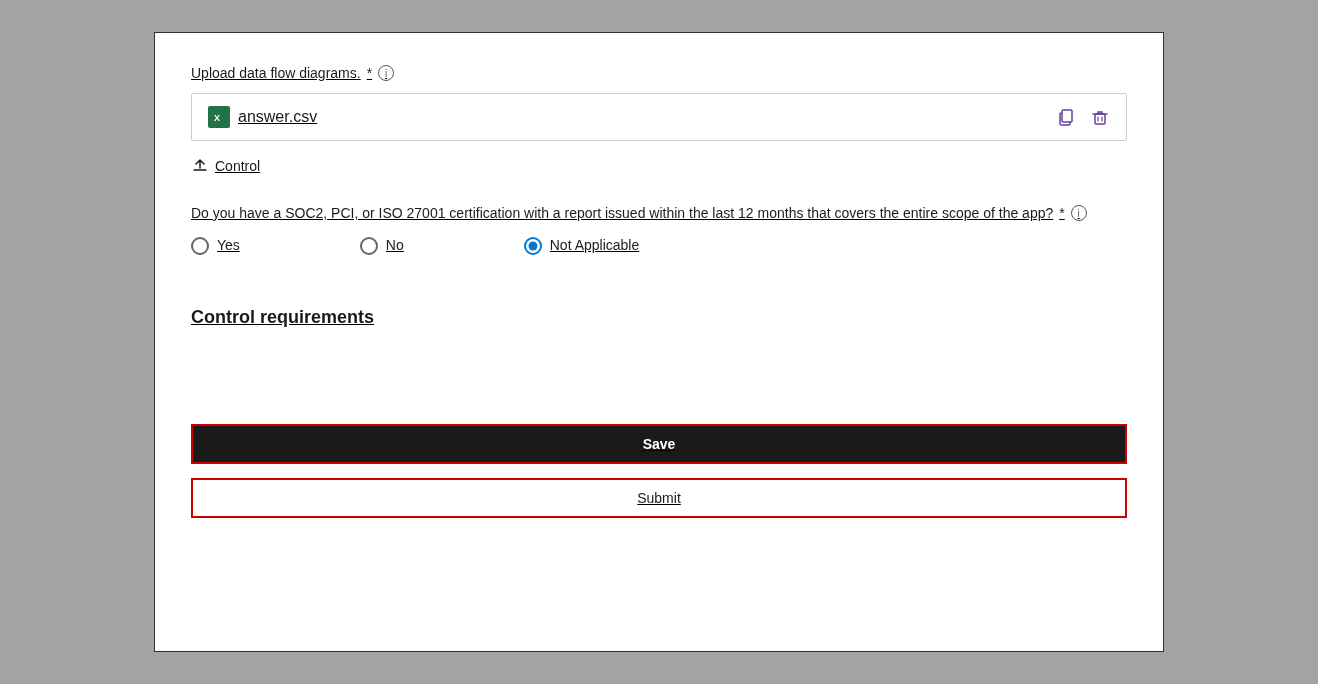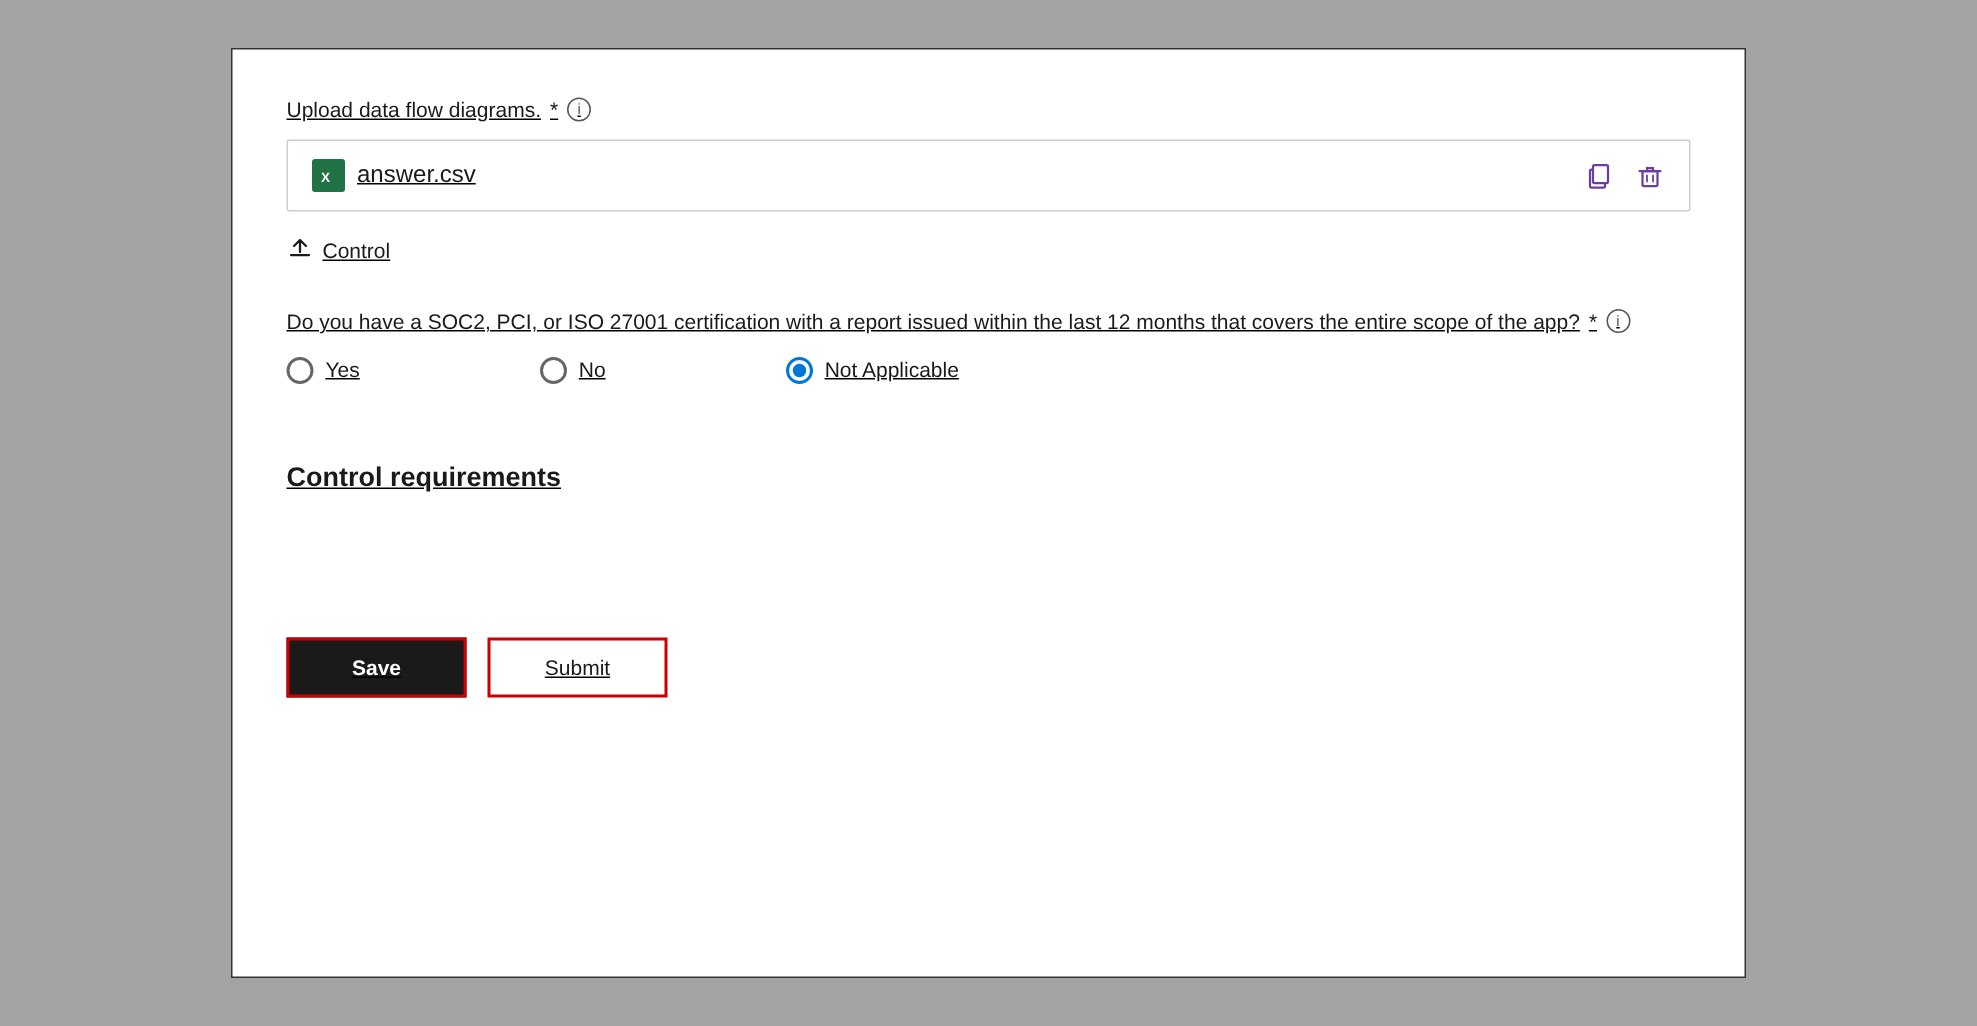--- a/index.html
+++ b/index.html
@@ -209,20 +209,21 @@
       font-size: 14px;
       color: #1a1a1a;
     }
 
     
     .footer-actions {
       display: flex;
       gap: 14px;
       margin-top: 80px;
       padding-top: 16px;
+      flex-direction: column;
     }
 
     .btn-save {
       background: #1a1a1a;
       color: #ffffff;
       border: 2px solid #cc0000;
       padding: 10px 32px;
       font-size: 14px;
       font-weight: 600;
       cursor: pointer;

